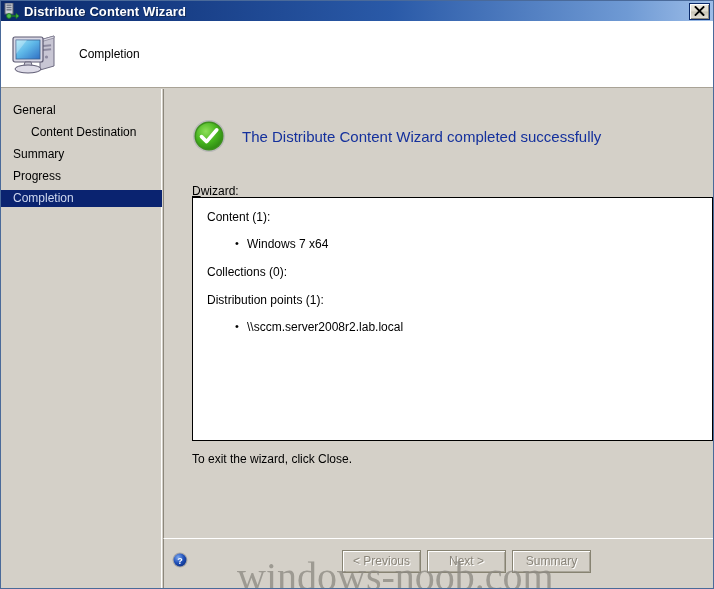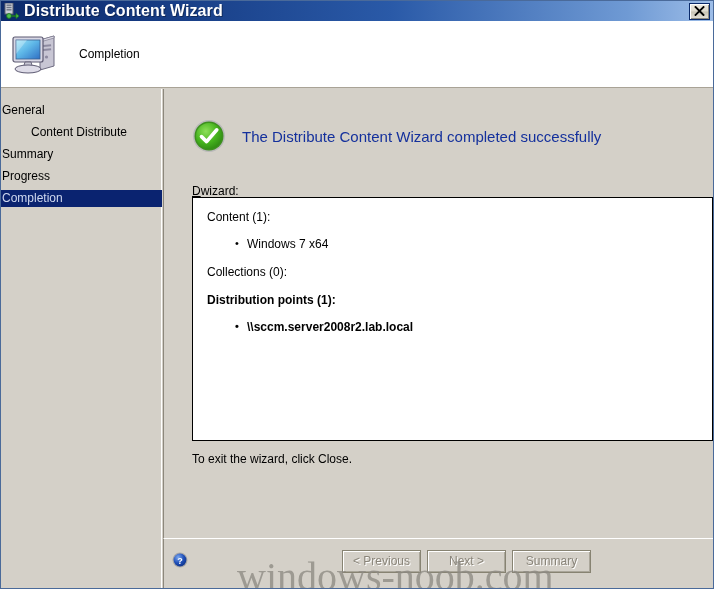--- a/index.html
+++ b/index.html
@@ -37,21 +37,21 @@
   }
   #title-icon {
     width: 16px; height: 16px;
     margin-left: 3px; margin-right: 4px;
     position: relative;
     flex: 0 0 auto;
   }
   #title-text {
     color: #ffffff;
     font-weight: bold;
-    font-size: 16px;
+    font-size: 13px;
     letter-spacing: 0.1px;
     white-space: nowrap;
     text-shadow: 1px 1px 0 rgba(0,0,0,0.35);
   }
   #titlebar-spacer { flex: 1 1 auto; }
   #close-box {
     width: 21px; height: 17px;
     margin-right: 3px;
     background: linear-gradient(to bottom, #eceae3 0%, #dedace 48%, #c8c3b4 52%, #e6e3da 100%);
     border: 1px solid #0a2a6b;
@@ -95,21 +95,21 @@
     width: 161px;
     height: 500px;
     background: #d4d0c8;
     border-right: 1px solid #ffffff;
     box-sizing: border-box;
     padding-top: 13px;
   }
   .nav-item {
     height: 17px;
     line-height: 17px;
-    padding-left: 1px;
+    padding-left: 12px;
     font-size: 12px;
     color: #000000;
     margin-bottom: 5px;
     white-space: nowrap;
     box-sizing: border-box;
   }
   .nav-item.sub { padding-left: 30px; }
   .nav-item.selected {
     background: #0a2370;
     color: #cfd8ef;
@@ -151,21 +151,21 @@
     left: 28px; top: 108px;
     width: 521px;
     height: 244px;
     background: #ffffff;
     border: 1px solid #000000;
     box-sizing: border-box;
     padding: 12px 14px 10px 14px;
     overflow: hidden;
   }
   .detail-group { margin-bottom: 13px; }
-  .detail-group:last-child { margin-bottom: 0; font-weight: bold; }
+  .detail-group:last-child { margin-bottom: 0; }
   .detail-title { font-size: 12px; color: #000; line-height: 15px; }
   .detail-bullets { margin: 12px; padding: 0; list-style: none; }
   .detail-bullets li {
     font-size: 12px;
     line-height: 15px;
     padding-left: 28px;
     position: relative;
   }
   .detail-bullets li::before {
     content: "\2022";
@@ -291,21 +291,21 @@
 
         <path d="M16 34 L22 34 L23.5 39 L14.5 39 Z" fill="#c9c8d6" stroke="#5d5a72" stroke-width="0.9"></path>
         <ellipse cx="19" cy="41" rx="13" ry="4" fill="#dedce8" stroke="#5d5a72" stroke-width="1"></ellipse>
       </svg>
     </div>
     <span id="header-label">Completion</span>
   </div>
 
   <div id="sidebar">
     <div class="nav-item">General</div>
-    <div class="nav-item sub">Content Distribute</div>
+    <div class="nav-item sub">Content Destination</div>
     <div class="nav-item">Summary</div>
     <div class="nav-item">Progress</div>
     <div class="nav-item selected">Completion</div>
   </div>
 
   <div id="panel">
 
     <div id="result-row">
       <div id="check-icon">
         <svg width="34" height="34" viewBox="0 0 34 34">

